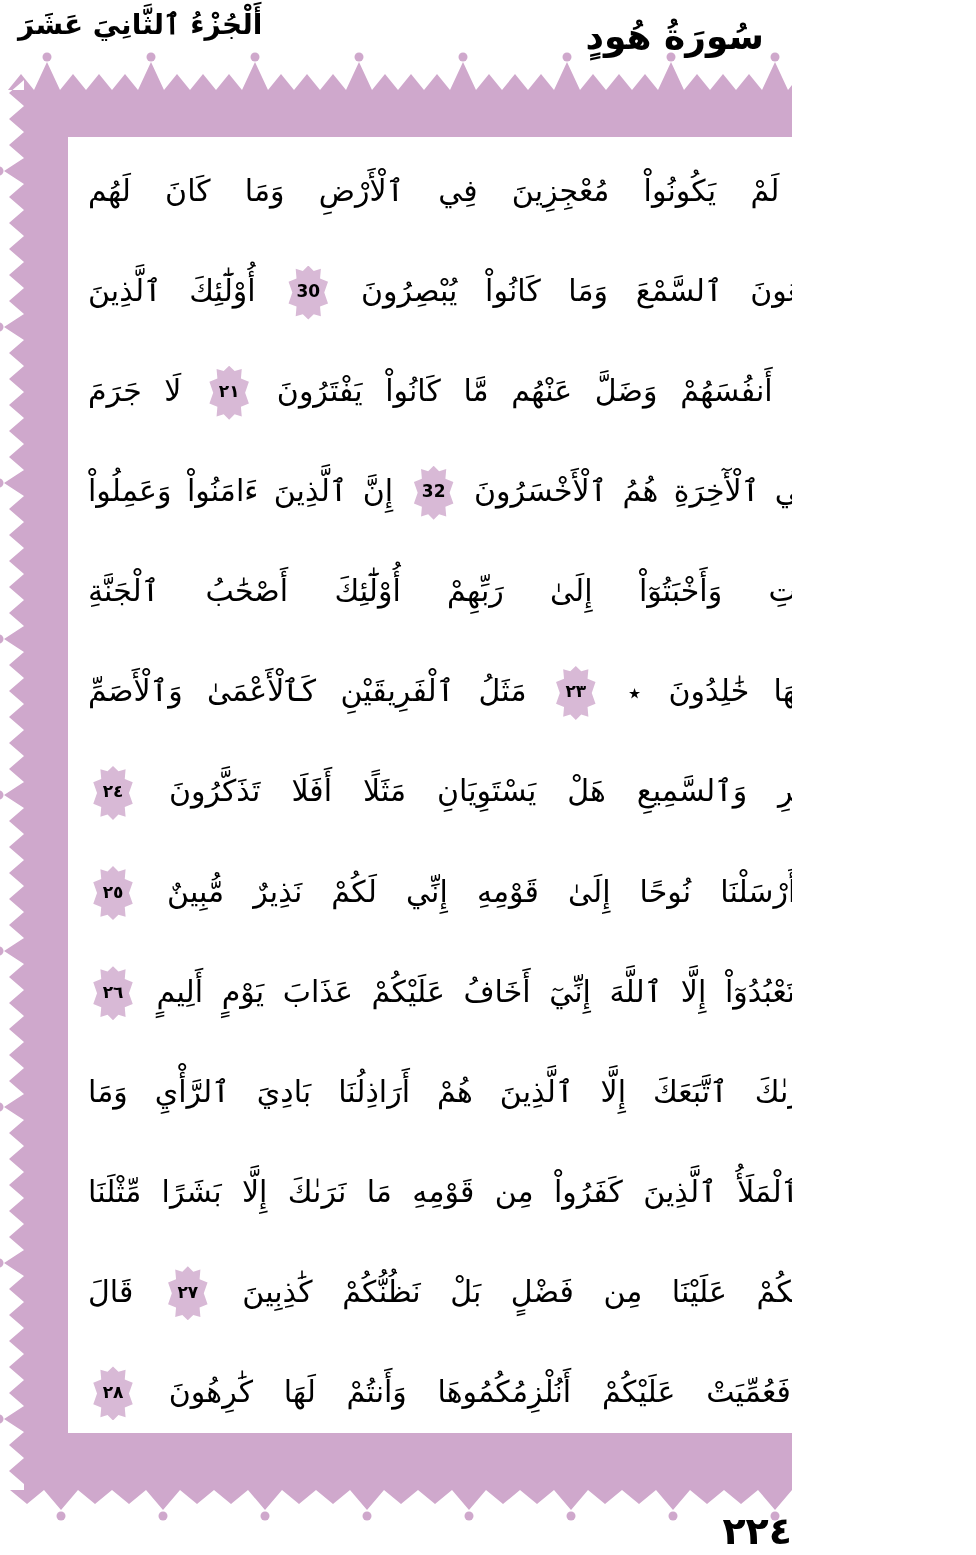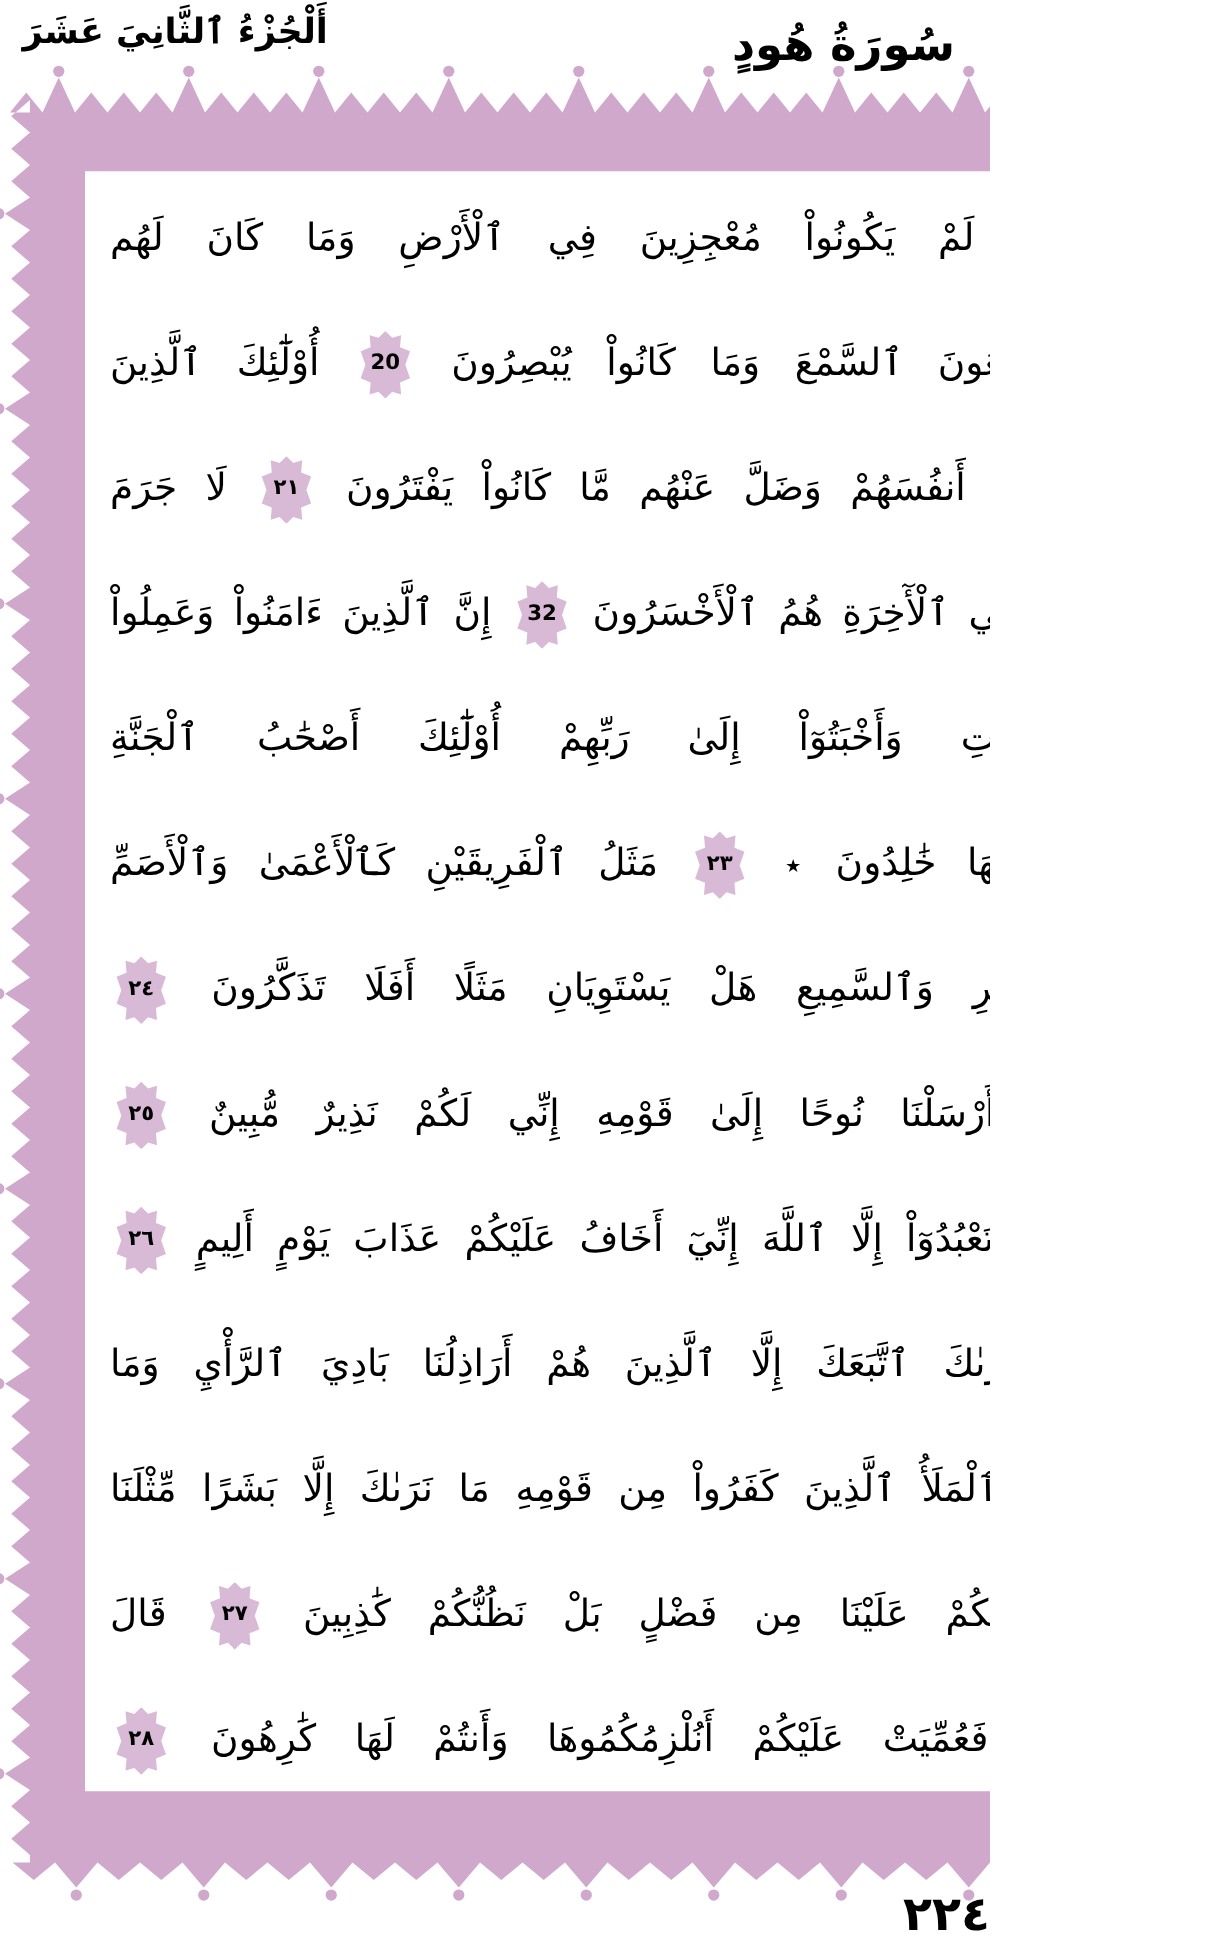--- a/index.html
+++ b/index.html
@@ -110,21 +110,21 @@
       <circle cx="977" cy="795" r="4.5" fill="#cfa8cc"></circle>
       <circle cx="977" cy="951" r="4.5" fill="#cfa8cc"></circle>
       <circle cx="977" cy="1107" r="4.5" fill="#cfa8cc"></circle>
       <circle cx="977" cy="1263" r="4.5" fill="#cfa8cc"></circle>
       <circle cx="977" cy="1419" r="4.5" fill="#cfa8cc"></circle>
     </svg>
 
   <div class="text-area">
       <div class="line"><span class="qtext">أُوْلَٰٓئِكَ لَمْ يَكُونُواْ مُعْجِزِينَ فِي ٱلْأَرْضِ وَمَا كَانَ لَهُم</span></div>
       <div class="line"><span class="qtext">يَسْتَطِيعُونَ ٱلسَّمْعَ وَمَا كَانُواْ يُبْصِرُونَ</span> <span class="ayah-marker">
-          <span class="ayah-num">20</span>
+          <span class="ayah-num">30</span>
         </span> <span class="qtext">أُوْلَٰٓئِكَ ٱلَّذِينَ</span></div>
       <div class="line"><span class="qtext">خَسِرُوٓاْ أَنفُسَهُمْ وَضَلَّ عَنْهُم مَّا كَانُواْ يَفْتَرُونَ</span> <span class="ayah-marker">
           <span class="ayah-num">٢١</span>
         </span> <span class="qtext">لَا جَرَمَ</span></div>
       <div class="line"><span class="qtext">أَنَّهُمْ فِي ٱلْأٓخِرَةِ هُمُ ٱلْأَخْسَرُونَ</span> <span class="ayah-marker">
           <span class="ayah-num">32</span>
         </span> <span class="qtext">إِنَّ ٱلَّذِينَ ءَامَنُواْ وَعَمِلُواْ</span></div>
       <div class="line"><span class="qtext">ٱلصَّٰلِحَٰتِ وَأَخْبَتُوٓاْ إِلَىٰ رَبِّهِمْ أُوْلَٰٓئِكَ أَصْحَٰبُ ٱلْجَنَّةِ</span></div>
       <div class="line"><span class="qtext">هُمْ فِيهَا خَٰلِدُونَ</span> <span class="hizb-star">٭</span> <span class="ayah-marker">
           <span class="ayah-num">٢٣</span>

